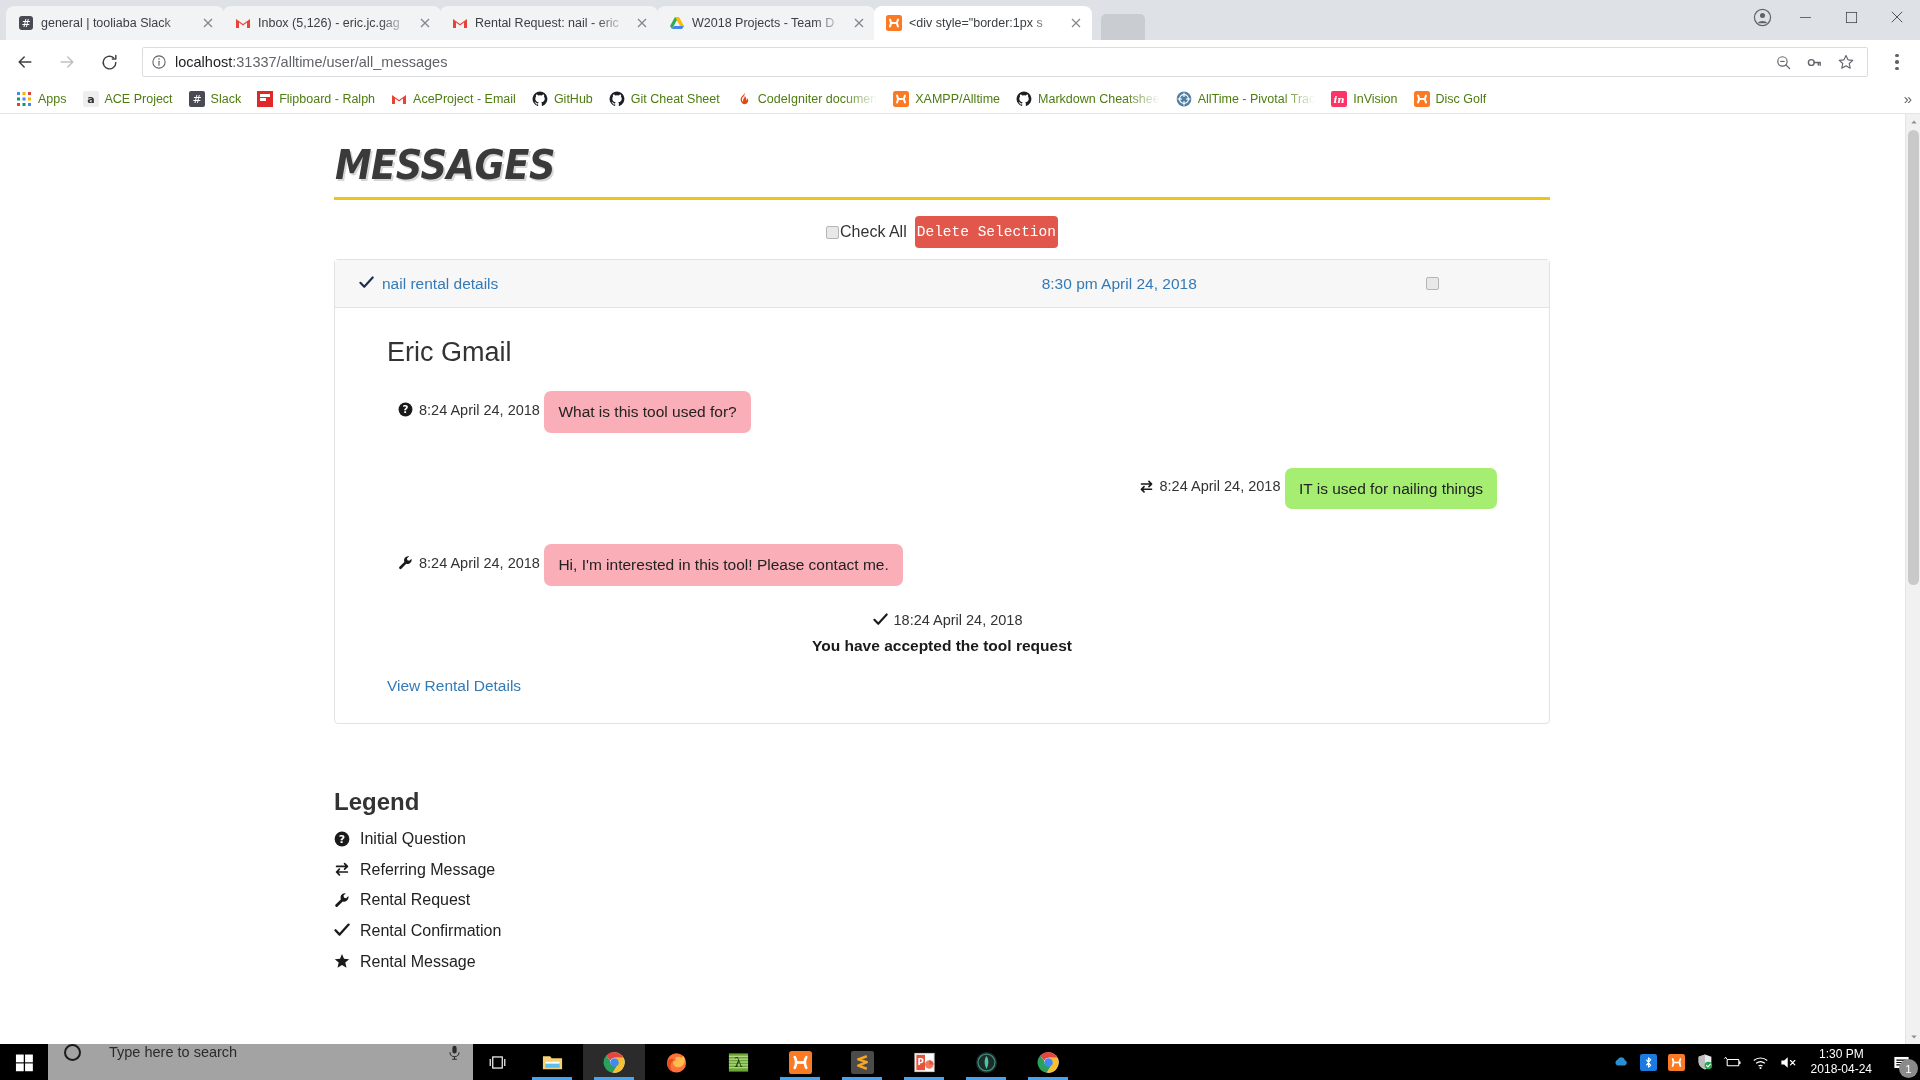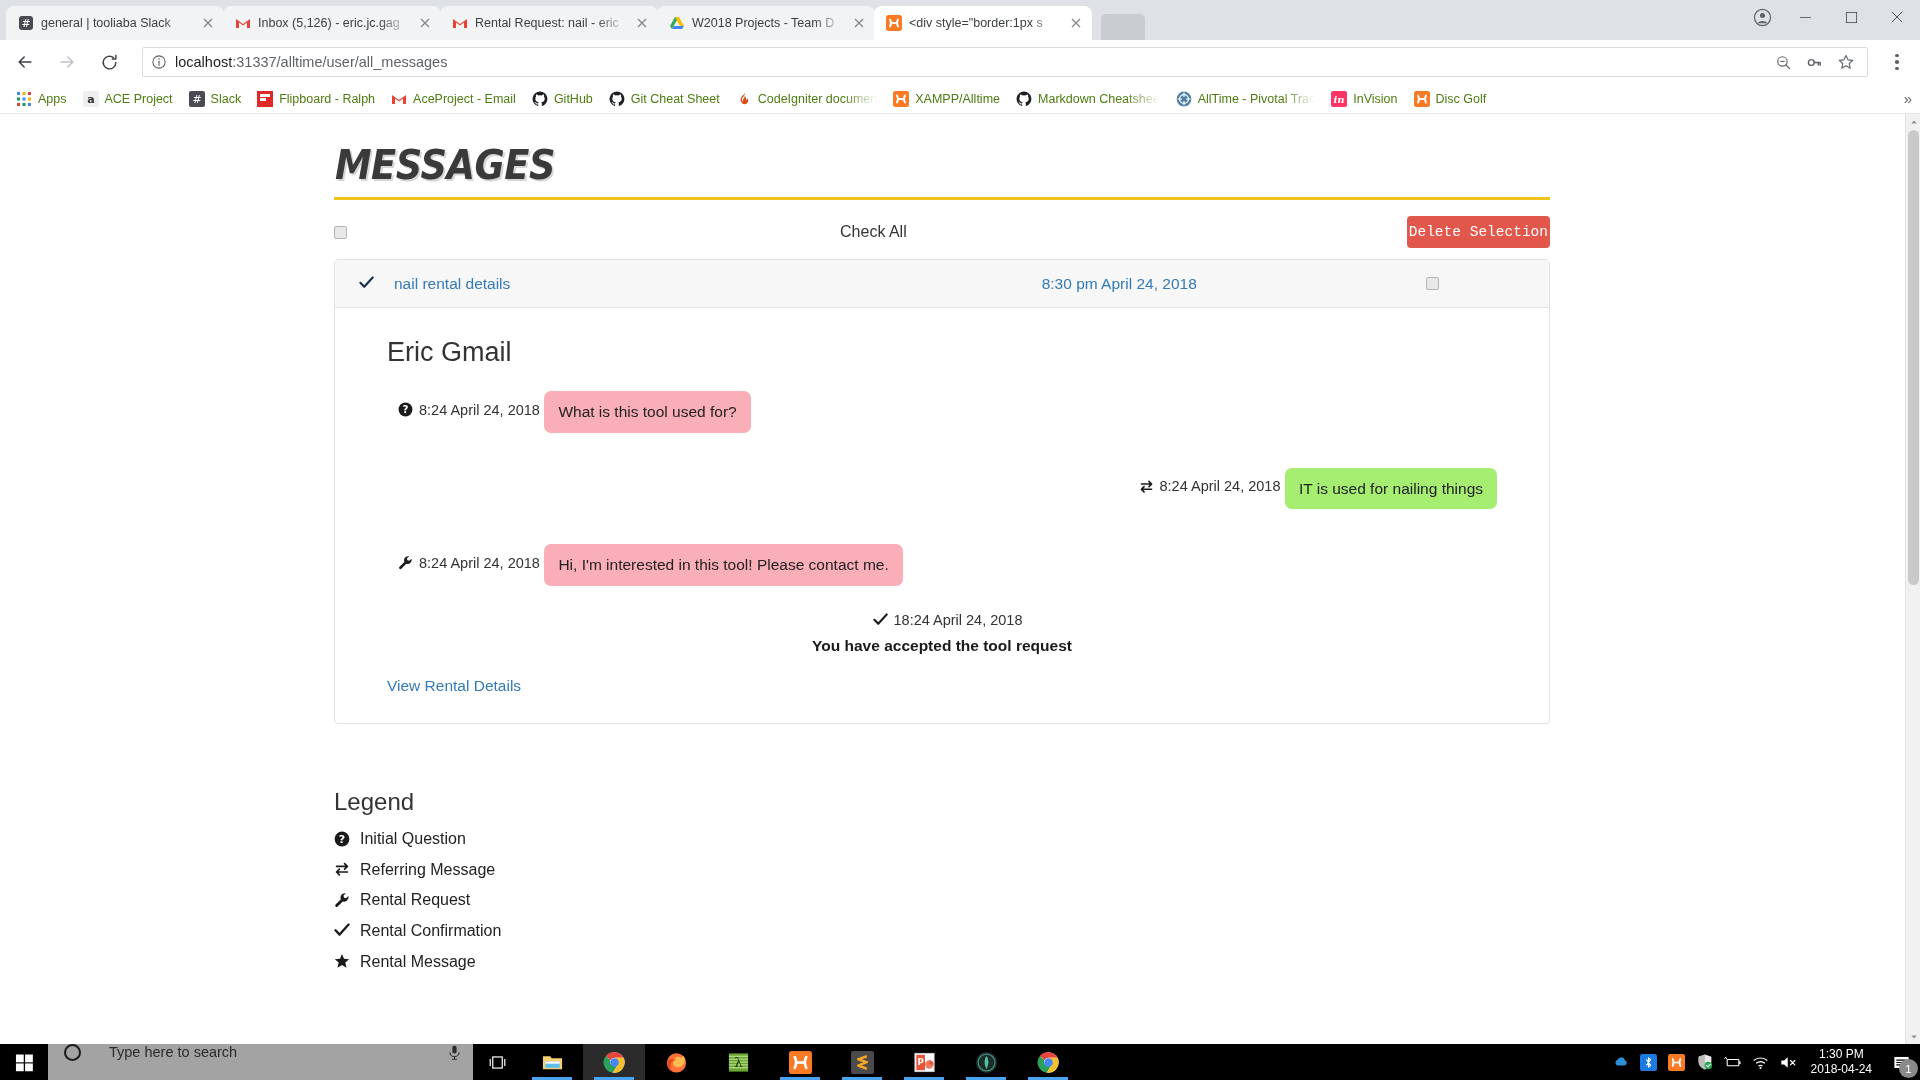--- a/index.html
+++ b/index.html
@@ -94,21 +94,21 @@
     font-family: "DejaVu Sans", sans-serif;
     font-style: italic; font-weight: bold;
     font-size: 40px; letter-spacing: -0.5px;
     color: #3a3a3a; transform: scaleX(0.92); transform-origin: left;
     text-shadow: 2px 2px 0 #d6d6d6;
     padding-left: 1px;
   }
   .title-rule { border-bottom: 3px solid #f0c419; margin-top: 9px; width: 1216px; }
 
   .toolrow {
-    display: flex; align-items: center; justify-content: space-between;
+    display: flex; align-items: center; justify-content: center;
     gap: 0; margin-top: 16px; height: 32px;
   }
   .checkall-box {
     width: 13px; height: 13px; background: #e8e8e8;
     border: 1px solid #b5b5b5; border-radius: 2px; margin-right: 1px;
   }
   .checkall-label { font-size: 16px; color: #333; margin-right: 8px; }
   .btn-delete {
     background: #e2574c; color: #fff; border: none;
     font-size: 14.5px; padding: 9px 2px; border-radius: 4px;
@@ -117,21 +117,21 @@
 
   .msgcard {
     border: 1px solid #e2e2e2; border-radius: 4px;
     margin-top: 11px; background: #fff;
   }
   .msgcard-head {
     background: #f7f7f7; border-bottom: 1px solid #e2e2e2;
     height: 48px; display: flex; align-items: center; padding: 0 24px;
     position: relative;
   }
-  .mc-left { display: flex; align-items: center; gap: 20px; width: 34%; }
+  .mc-left { display: flex; align-items: center; gap: 8px; width: 34%; }
   .mc-check { color: #1a1a1a; font-size: 15px; line-height: 1; }
   .mc-link { color: #337ab7; font-size: 15.5px; }
   .mc-date { font-size: 15.5px; color: #337ab7; flex: 1; text-align: center; padding-right: 42px; }
   .mc-box {
     width: 13px; height: 13px; background: #e8e8e8;
     border: 1px solid #b5b5b5; border-radius: 2px;
     position: absolute; right: 110px;
   }
 
   .msgbody { padding: 28px 52px 28px 52px; }
@@ -150,21 +150,21 @@
     display: inline-block; margin-top: 7px;
     padding: 11px 14px; border-radius: 7px;
     font-size: 15.5px; color: #222; line-height: 1.25;
   }
   .bubble.pink { background: #f9aeb8; }
   .bubble.green { background: #a6ee72; }
   .accepted { font-size: 15.5px; font-weight: bold; color: #1a1a1a; margin-top: 6px; }
   .detail-link { display: inline-block; margin-top: 22px; color: #337ab7; font-size: 15.5px; }
 
   .legend { margin-top: 62px; }
-  .legend h2 { font-size: 24px; font-weight: 400; color: #333; line-height: 1.3; }
+  .legend h2 { font-size: 24px; font-weight: 700; color: #333; line-height: 1.3; }
   .legend-item {
     display: flex; align-items: center; gap: 9px;
     font-size: 16px; color: #222; margin-top: 13px; line-height: 1.1;
   }
   .legend-ico { width: 17px; height: 17px; display: inline-block; flex: none; }
 
   
   .scrollbar {
     position: absolute; right: 0; top: 0; width: 15px; height: 930px;
     background: #f1f1f1; border-left: 1px solid #e4e4e4;

